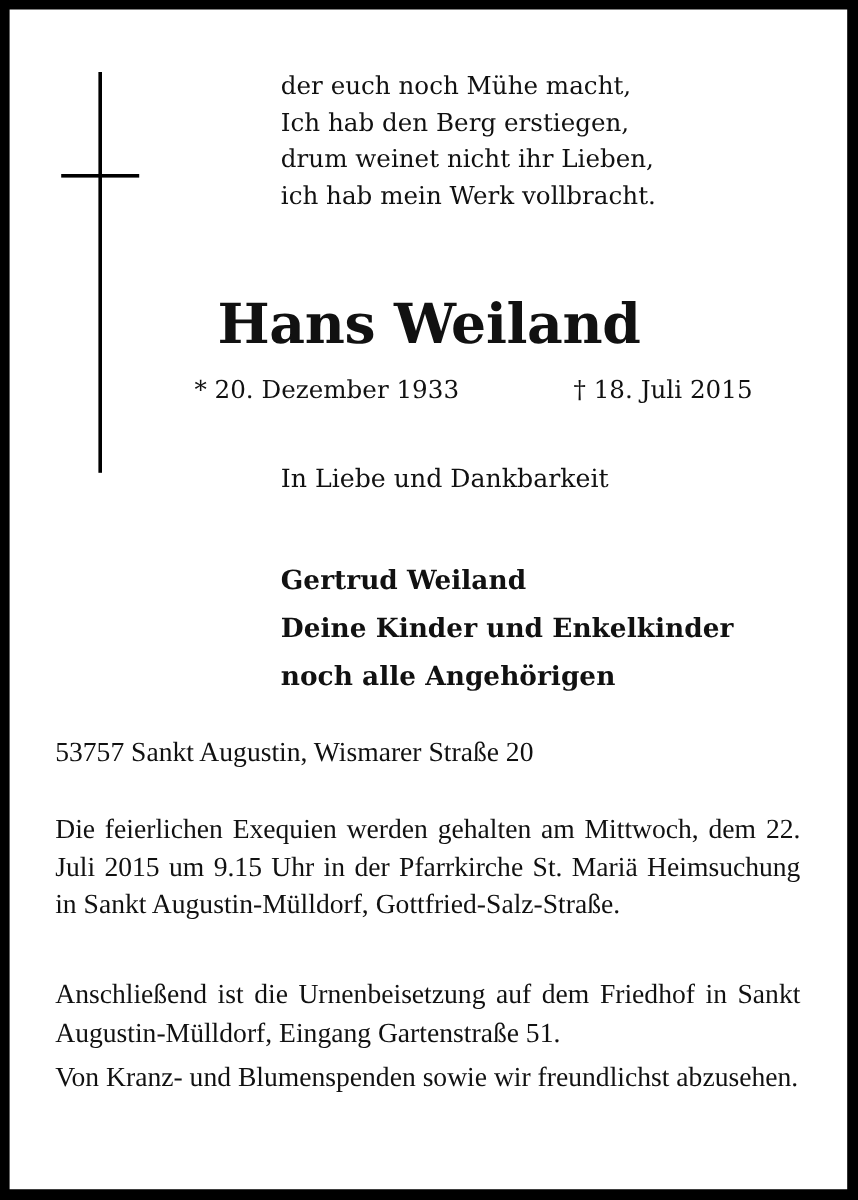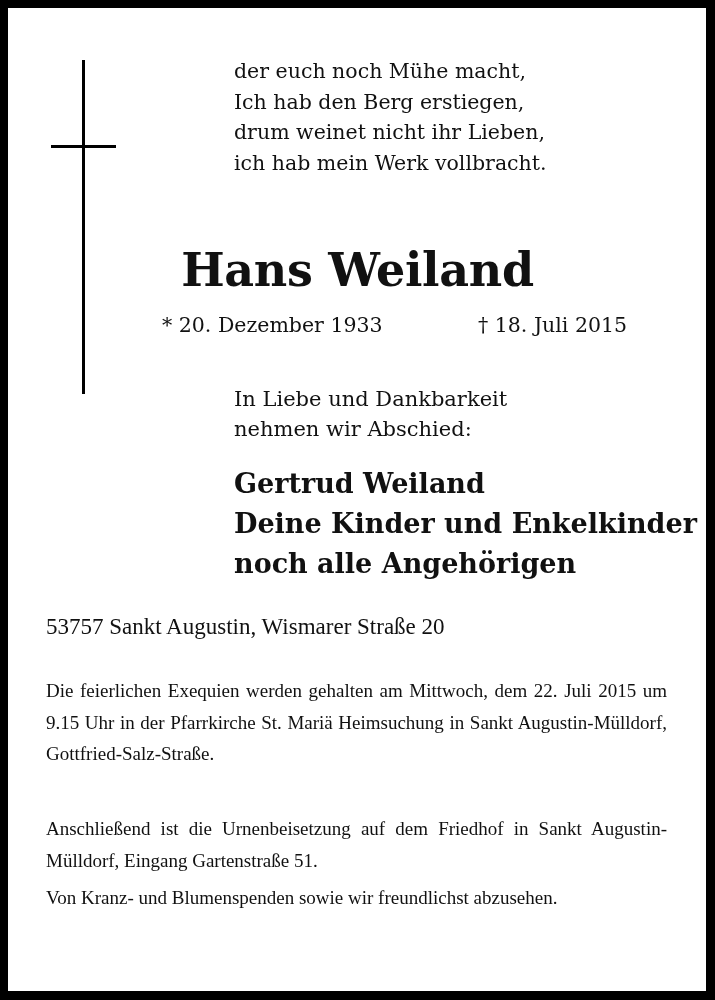--- a/index.html
+++ b/index.html
@@ -12,26 +12,26 @@
     .cross-h { position: absolute; left: 51px; top: 145px; width: 65px; height: 3px; background: #000; }
     .poem { position: absolute; left: 234px; top: 56px; font-size: 20.5px; line-height: 30.5px; }
     .poem div { white-space: nowrap; }
     .name { position: absolute; left: 0; width: 715px; top: 240px; text-align: center;
             font-size: 46px; font-weight: bold; line-height: 60px; letter-spacing: -0.3px; }
     .dates { position: absolute; top: 310px; font-size: 20.5px; line-height: 30px; white-space: nowrap; }
     .birth { left: 162px; }
     .death { left: 478px; }
     .intro { position: absolute; left: 234px; top: 384px; font-size: 21px; line-height: 30px; }
     .intro div { white-space: nowrap; }
-    .mourners { position: absolute; left: 234px; top: 464px; font-size: 27px; font-weight: bold; line-height: 40px; }
+    .mourners { position: absolute; left: 234px; top: 464px; font-size: 22px; font-weight: bold; line-height: 40px; }
     .mourners div { white-space: nowrap; }
     .address { position: absolute; left: 46px; top: 612px; font-size: 20.5px; line-height: 30px; white-space: nowrap;
                font-family: "Liberation Serif", serif; font-size: 23px; }
     .body-text { position: absolute; left: 46px; width: 621px; font-family: "Liberation Serif", serif;
-                 font-size: 19px; line-height: 31.5px; text-align: justify; }
+                 font-size: 23px; line-height: 31.5px; text-align: justify; }
     .p1 { top: 675px; }
     .p2 { top: 813px; }
     .p3 { top: 882px; }
   </style>
 </head>
 <body>
 
 <div class="frame"></div>
 
 <div>
@@ -46,21 +46,20 @@
   <div>ich hab mein Werk vollbracht.</div>
 </div>
 
 <div class="name">Hans Weiland</div>
 
 <div class="dates birth">* 20. Dezember 1933</div>
 <div class="dates death">† 18. Juli 2015</div>
 
 <div class="intro">
   <div>In Liebe und Dankbarkeit</div>
-  <div>nehmen wir Abschied:</div>
 </div>
 
 <div class="mourners">
   <div>Gertrud Weiland</div>
   <div>Deine Kinder und Enkelkinder</div>
   <div>noch alle Angehörigen</div>
 </div>
 
 <div class="address">53757 Sankt Augustin, Wismarer Straße 20</div>
 

